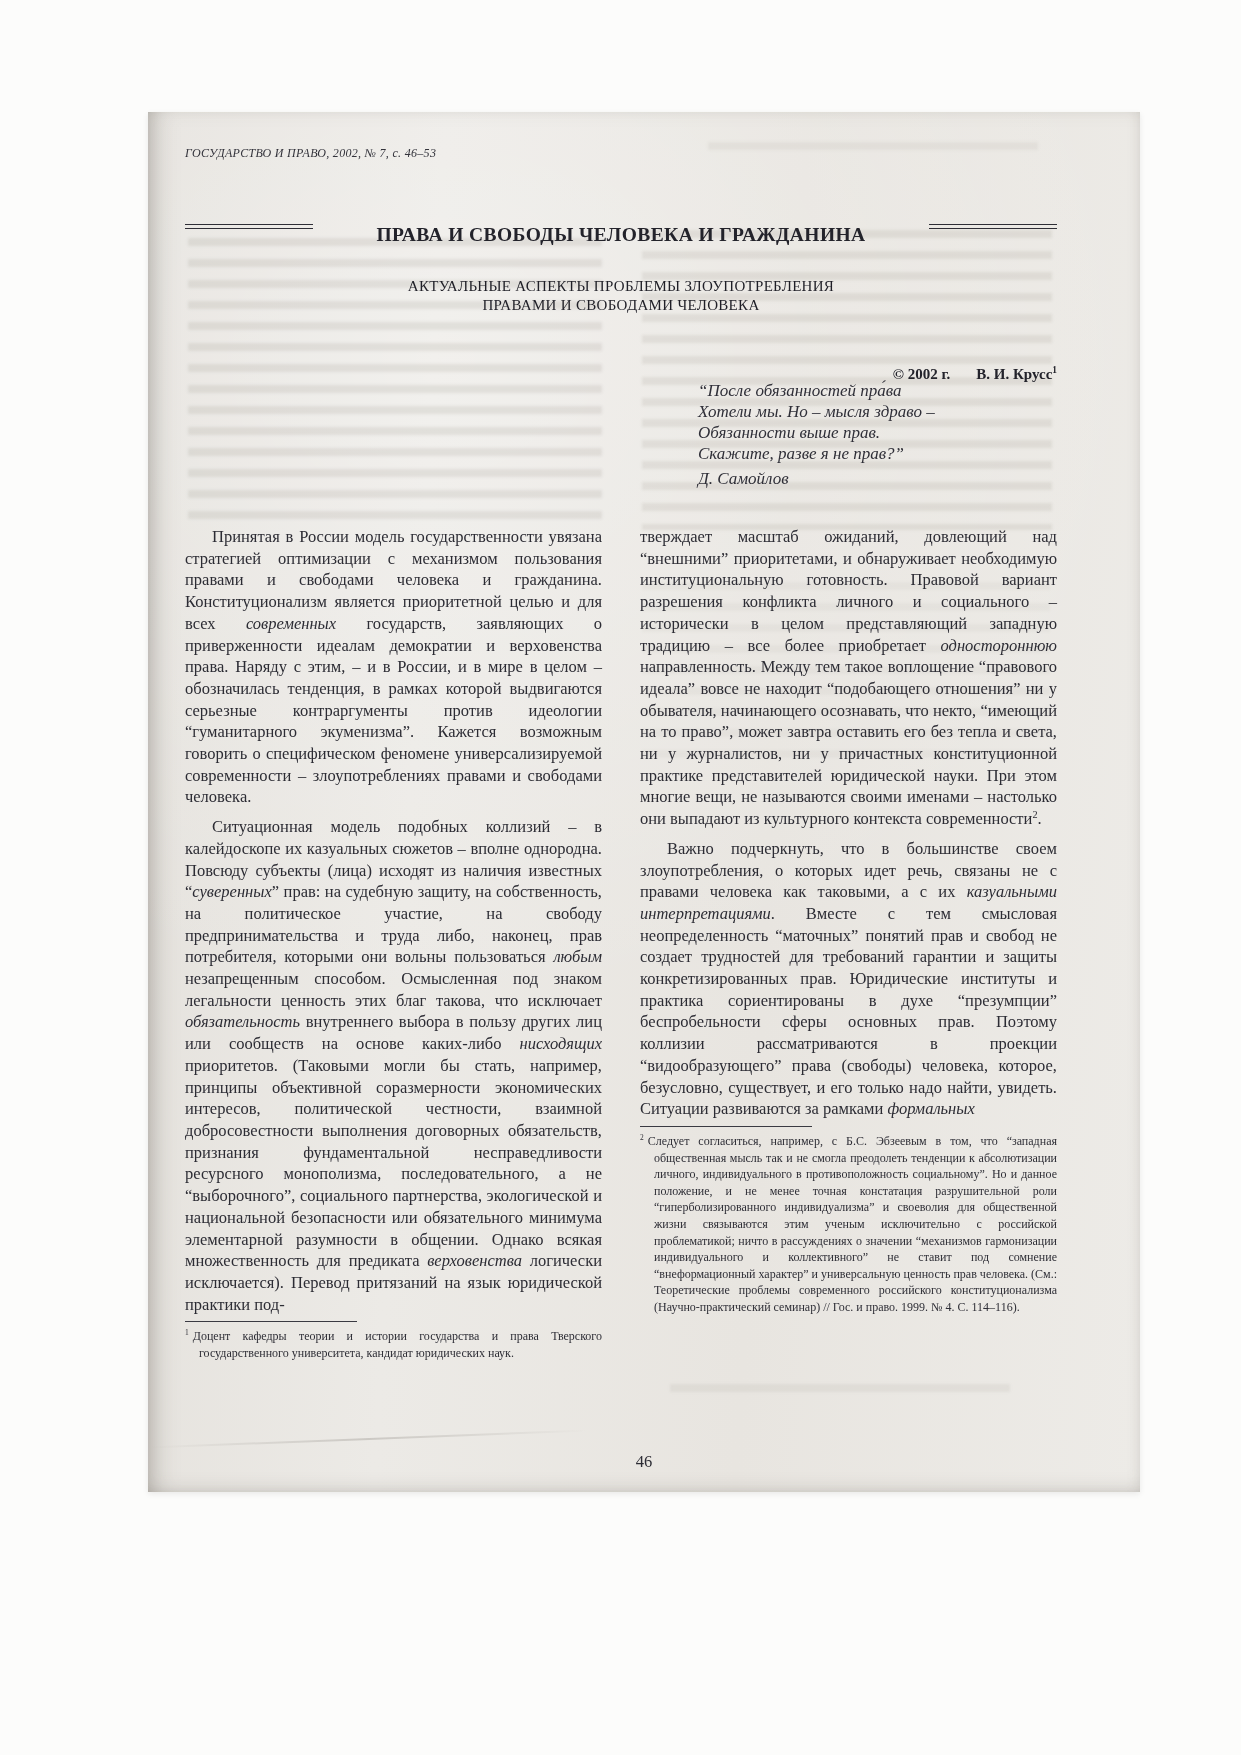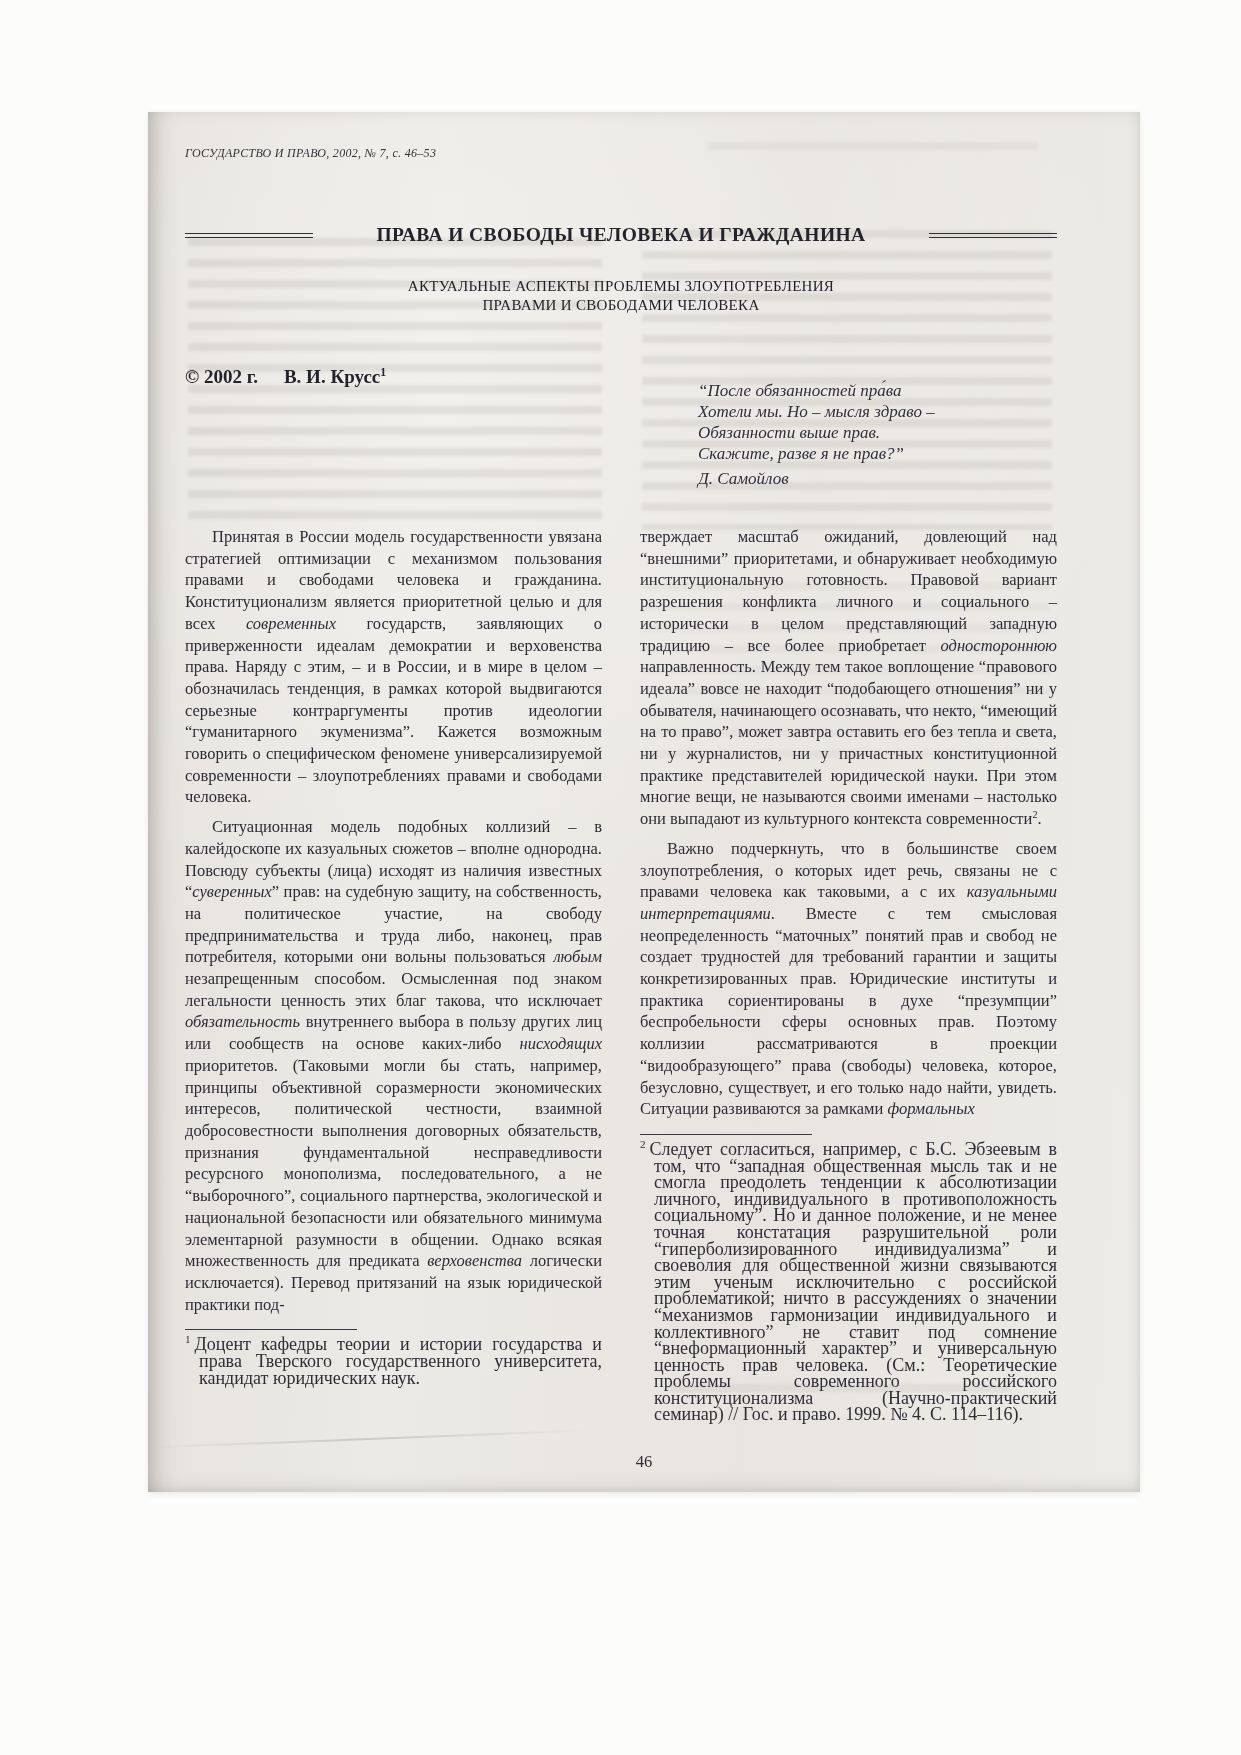--- a/index.html
+++ b/index.html
@@ -23,58 +23,58 @@
   }
   .it{font-style:italic;}
   sup{font-size:.62em;vertical-align:super;line-height:0;}
 
   .journal-ref{
     position:absolute;left:37px;top:34px;
     font-style:italic;font-size:12px;letter-spacing:.3px;color:#33333b;white-space:nowrap;
   }
   .section-row{
     position:absolute;left:37px;top:112px;width:872px;
-    display:flex;align-items:center;gap:16px;
+    display:flex;gap:16px;
   }
   .dline{
     flex:0 0 128px;height:5px;box-sizing:border-box;
     border-top:1.7px solid #2e2e36;border-bottom:1.7px solid #2e2e36;
   }
   .section-title{
     flex:1;text-align:center;font-weight:bold;font-size:19.5px;
     letter-spacing:.4px;white-space:nowrap;color:#23232b;
   }
   .title-line{
     position:absolute;left:37px;width:872px;text-align:center;
     font-weight:normal;font-size:15px;letter-spacing:.3px;color:#1f1f27;white-space:nowrap;
   }
   .title-1{top:166px;}
   .title-2{top:185px;}
   .byline{
-    position:absolute;left:37px;top:254px;width:872px;text-align:left;
-    font-weight:bold;font-size:19px;color:#23232b;
+    position:absolute;left:37px;top:254px;width:872px;text-align:right;
+    font-weight:bold;font-size:15px;color:#23232b;
   }
   .byline .gap{display:inline-block;width:26px;}
   .epigraph{
     position:absolute;left:550px;top:268px;width:340px;
     font-style:italic;font-size:17px;line-height:21px;color:#2f2f38;
   }
   .epigraph-attr{margin-top:4px;}
 
   .col{
     position:absolute;top:414px;width:417px;
     font-size:16.5px;line-height:21.7px;text-align:justify;color:#2c2c34;
   }
   .col-left{left:37px;}
   .col-right{left:492px;}
   .col p{margin:0;text-indent:27px;}
   .col p.cont{text-indent:0;}
   .col p + p{margin-top:8px;}
 
-  .footnote{margin-top:14px;font-size:18px;line-height:16.6px;text-align:justify;color:#2e2e36;}
+  .footnote{margin-top:6px;font-size:12px;line-height:16.6px;text-align:justify;color:#2e2e36;}
   .fn-rule{width:172px;border-top:1.4px solid #3a3a42;margin-bottom:6px;}
   .fn-text{padding-left:14px;}
   .fn-mark{margin-left:-14px;margin-right:4px;}
 
   .page-number{
     position:absolute;left:0;top:1312px;width:992px;text-align:center;
     font-size:16.5px;color:#2c2c34;margin-top:28px;
   }
 
   

